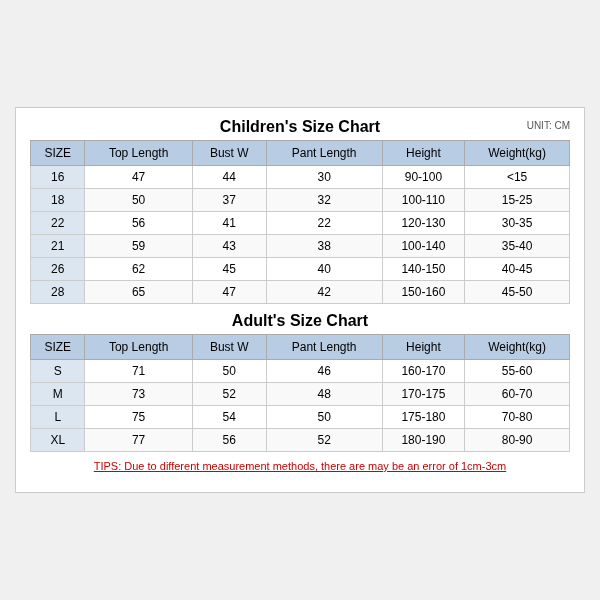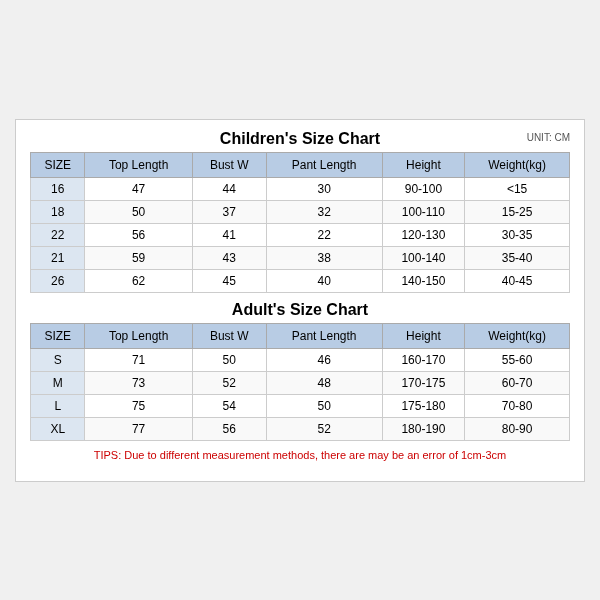--- a/index.html
+++ b/index.html
@@ -68,20 +68,21 @@
       background-color: #dce6f1 !important;
     }
     .section-gap {
       height: 8px;
     }
     .tips-row {
       margin-top: 8px;
       font-size: 11px;
       color: #cc0000;
       text-align: center;
+      text-decoration: underline;
     }
   </style>
 </head>
 <body>
 
 <div class="chart-container">
 
   <div class="section-title-row">
     <span class="section-title">Children's Size Chart</span>
     <span class="unit-label">UNIT: CM</span>
@@ -132,20 +133,28 @@
           <td>35-40</td>
         </tr>
         <tr>
           <td class="size-col">26</td>
           <td>62</td>
           <td>45</td>
           <td>40</td>
           <td>140-150</td>
           <td>40-45</td>
         </tr>
+        <tr>
+          <td class="size-col">28</td>
+          <td>65</td>
+          <td>47</td>
+          <td>42</td>
+          <td>150-160</td>
+          <td>45-50</td>
+        </tr>
       </tbody>
   </table>
 
   <div class="section-gap"></div>
 
   <div class="section-title-row">
     <span class="section-title">Adult's Size Chart</span>
   </div>
 
   <table>

